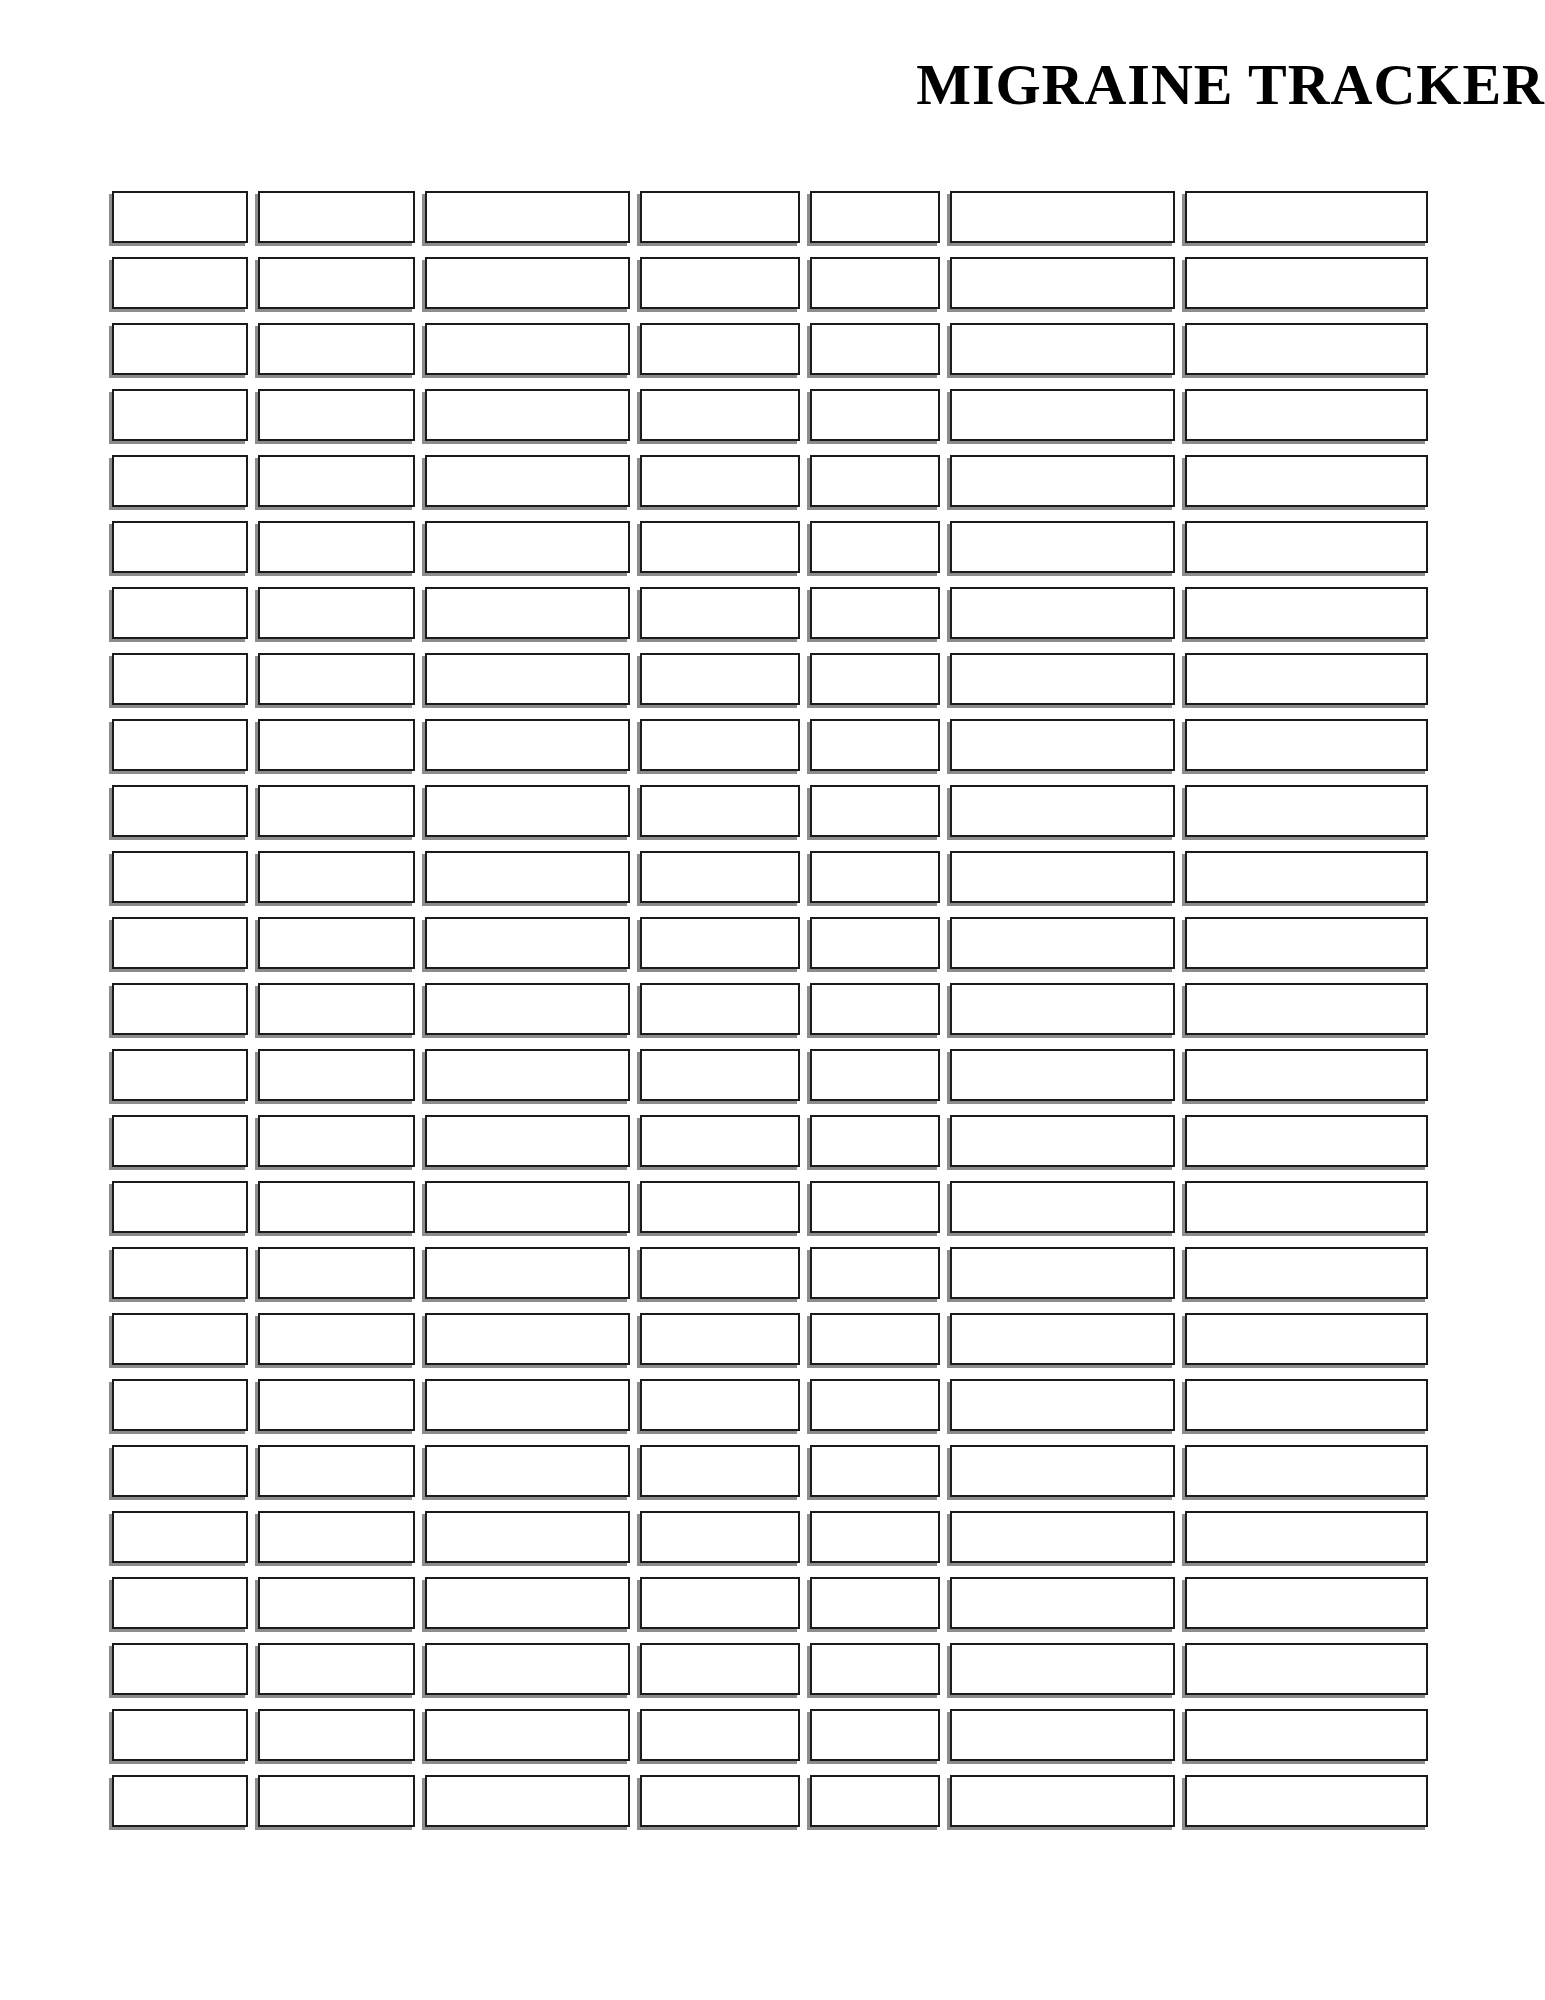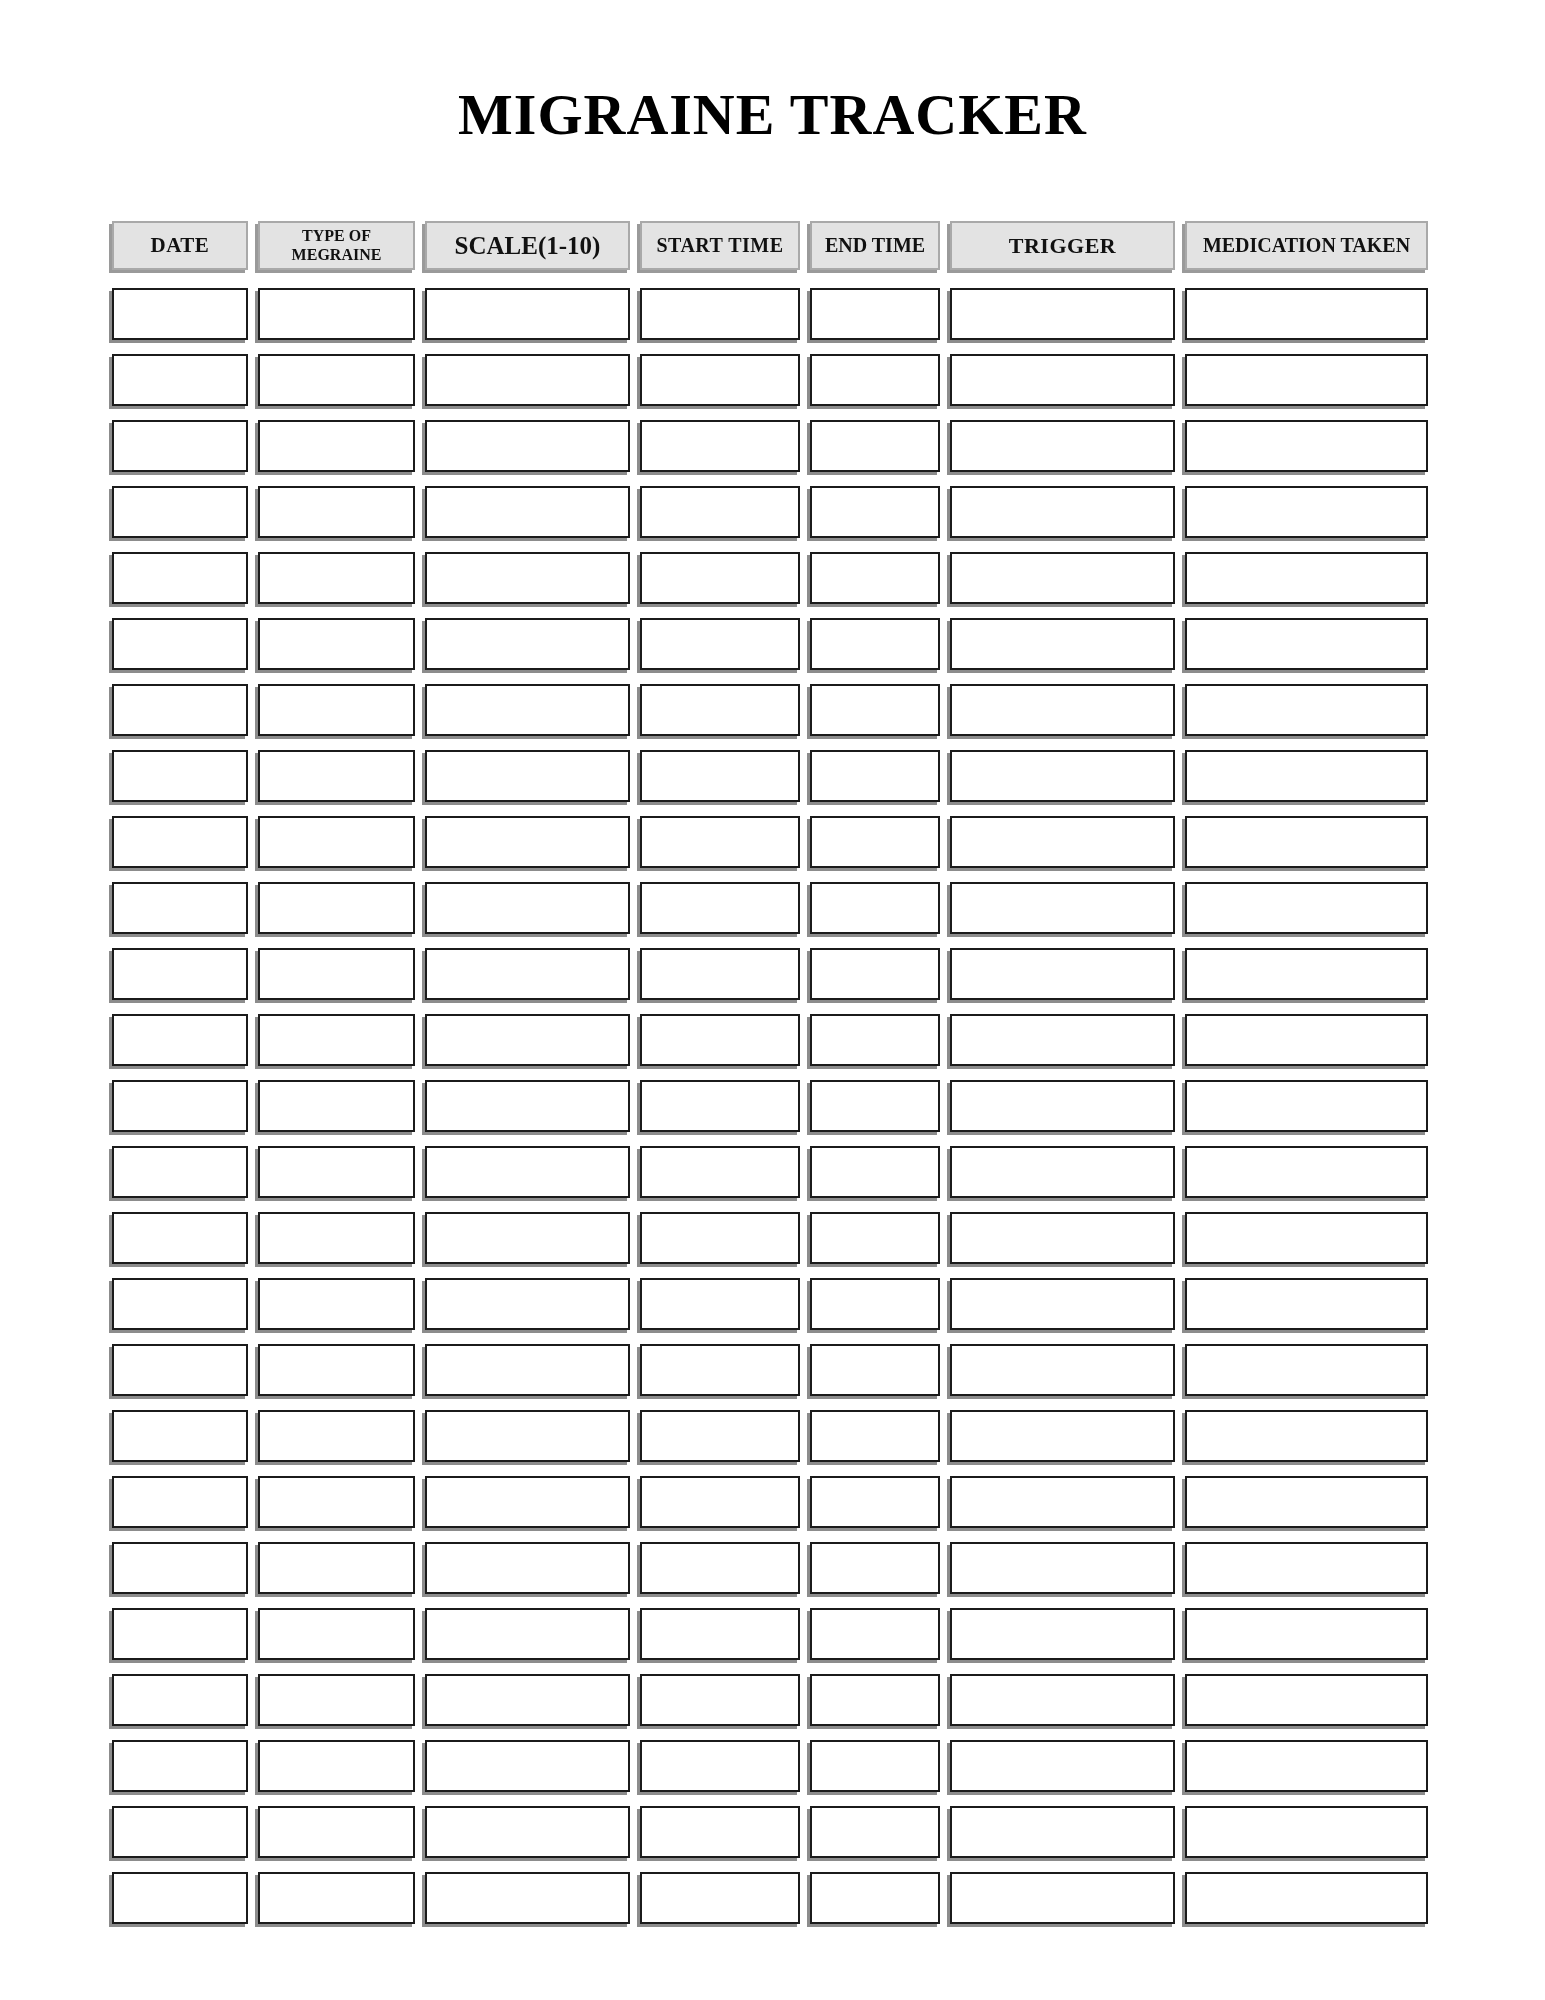--- a/index.html
+++ b/index.html
@@ -15,22 +15,22 @@
   *{box-sizing:border-box;margin:0;padding:0;}
   html,body{background:var(--page-bg);}
   body{
     width:1545px;height:2000px;
     overflow:hidden;
     font-family:"Liberation Serif", serif;
     color:var(--text);
     position:relative;
   }
   .title{
-    margin-top:86px;
-    text-align:center;
+    margin-top:56px;
+    text-align:right;
     font-size:58px;
     font-weight:bold;
     line-height:1;
     letter-spacing:1px;
     color:var(--text);
   }
   .tracker-table{
     margin:77px 0 0 112px;
     width:1316px;
   }
@@ -74,29 +74,20 @@
 </style>
 </head>
 <body>
 
 <div class="page">
 
   <h1 class="title">MIGRAINE TRACKER</h1>
 
   <div class="tracker-table">
 
-    <div class="header-row">
-      <div class="hcell col-0">DATE</div>
-      <div class="hcell col-1">TYPE OF MEGRAINE</div>
-      <div class="hcell col-2">SCALE(1-10)</div>
-      <div class="hcell col-3">START TIME</div>
-      <div class="hcell col-4">END TIME</div>
-      <div class="hcell col-5">TRIGGER</div>
-      <div class="hcell col-6">MEDICATION TAKEN</div>
-    </div>
 
     <div class="body-rows">
         <div class="bcell"></div>
         <div class="bcell"></div>
         <div class="bcell"></div>
         <div class="bcell"></div>
         <div class="bcell"></div>
         <div class="bcell"></div>
         <div class="bcell"></div>
         <div class="bcell"></div>

